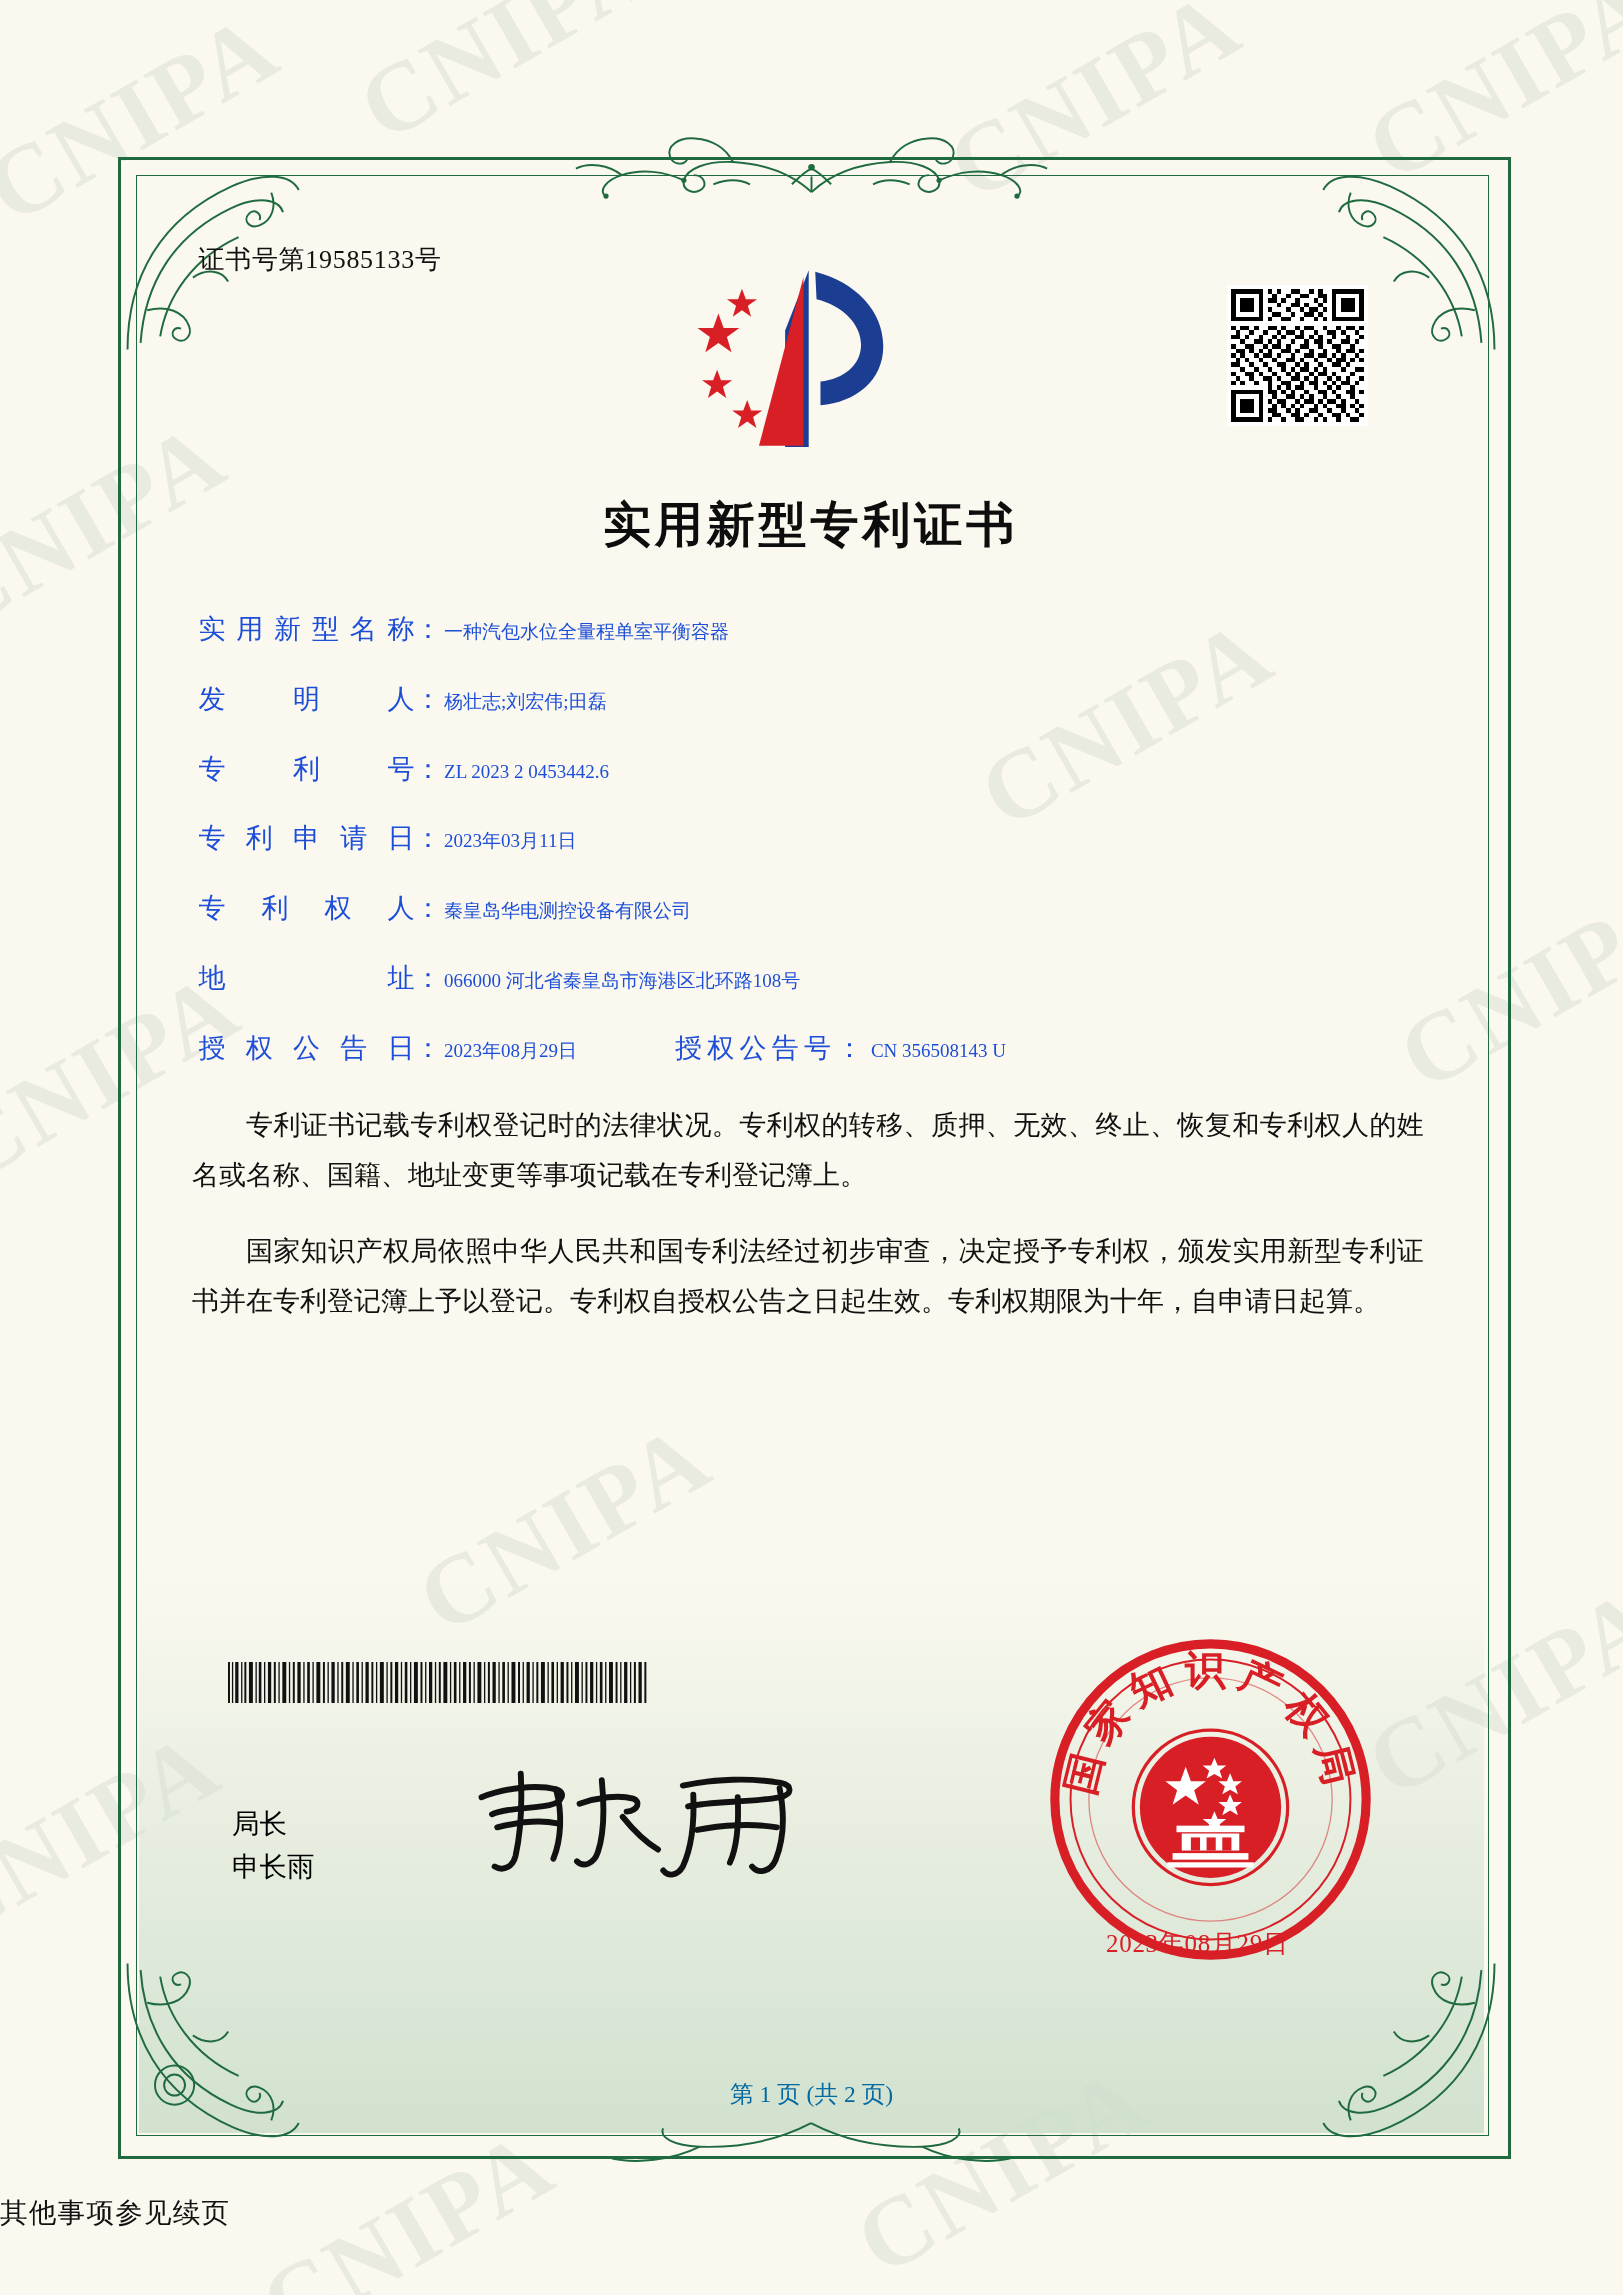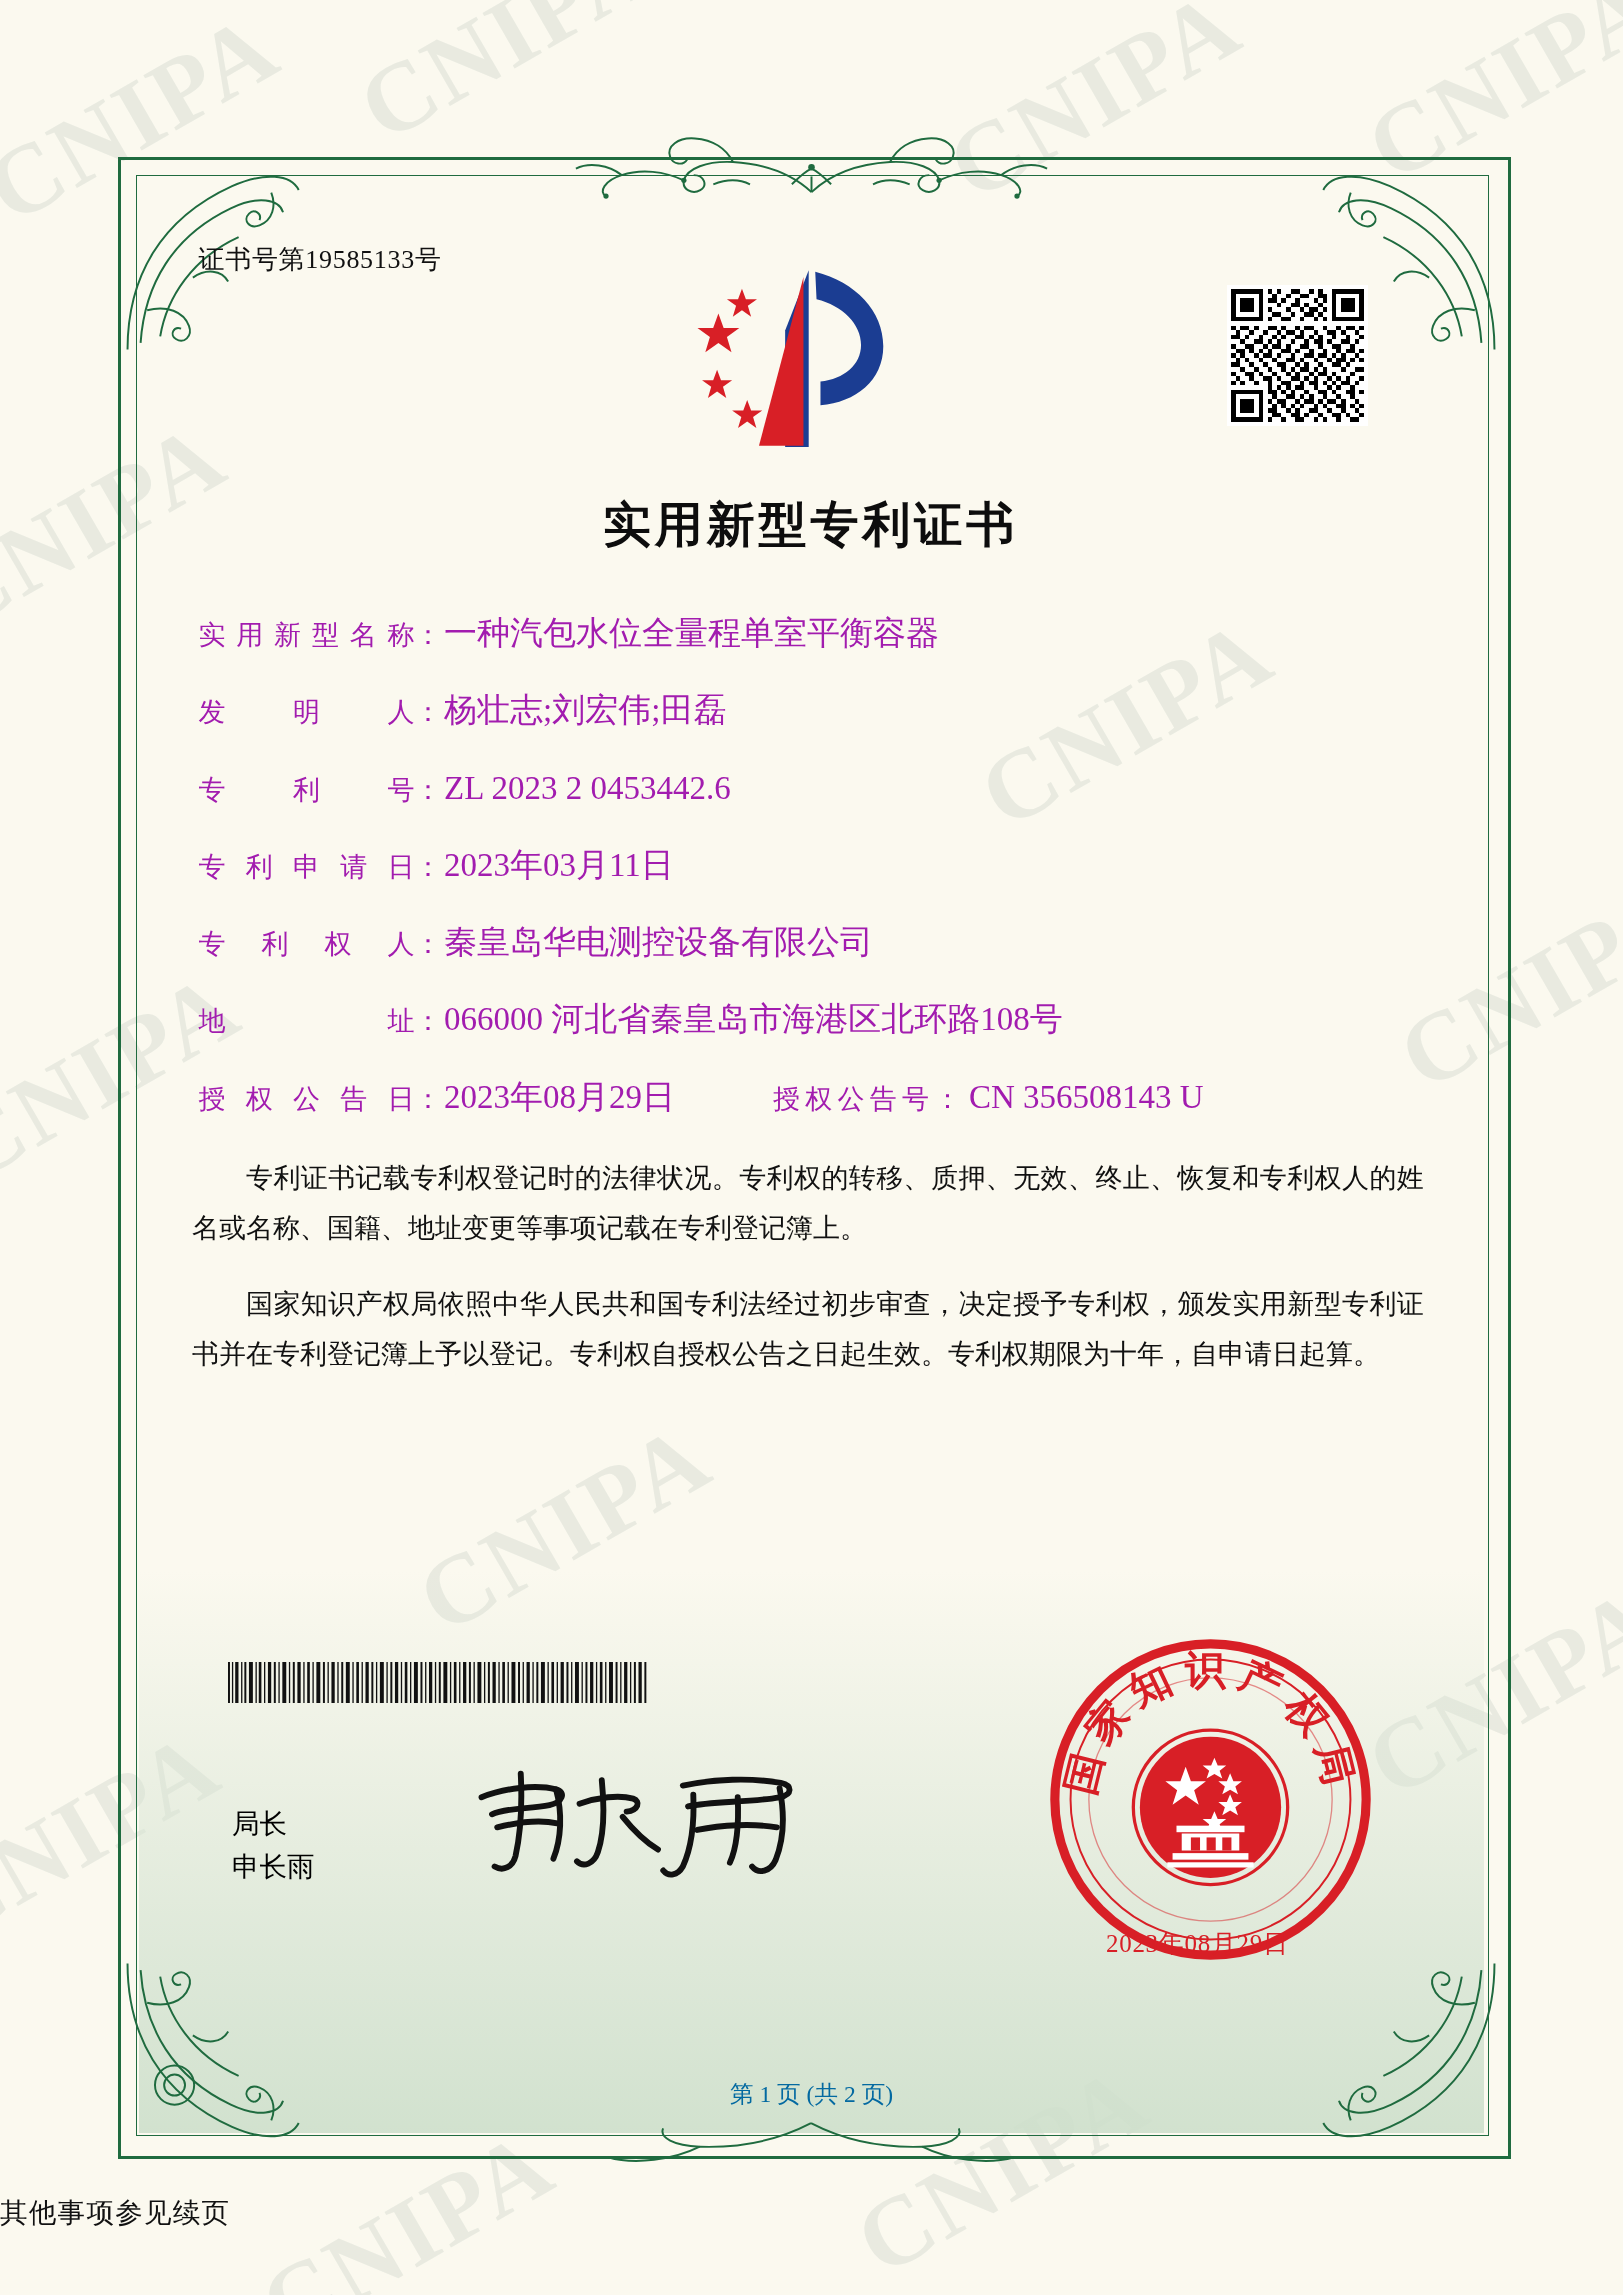--- a/index.html
+++ b/index.html
@@ -107,34 +107,34 @@
   }
 
   .fields {
     margin-top: 56px;
     padding-left: 6.5px;
   }
   .field-row {
     display: flex;
     align-items: baseline;
     font-size: 27px;
-    color: #a21caf;
+    color: #1d4ed8;
     margin-bottom: 36px;
     line-height: 1.25;
   }
   .fl {
     display: inline-block;
     width: 216px;
     flex: 0 0 216px;
     text-align: justify;
     text-align-last: justify;
     font-size: 27px;
   }
   .fv {
-    font-size: 33px;
+    font-size: 19px;
     padding-left: 2.6px;
   }
   .inline-second {
     margin-left: 98px;
     display: flex;
     align-items: baseline;
   }
   .inline-second .fl2 {
     font-size: 27px;
     letter-spacing: 5.2px;

